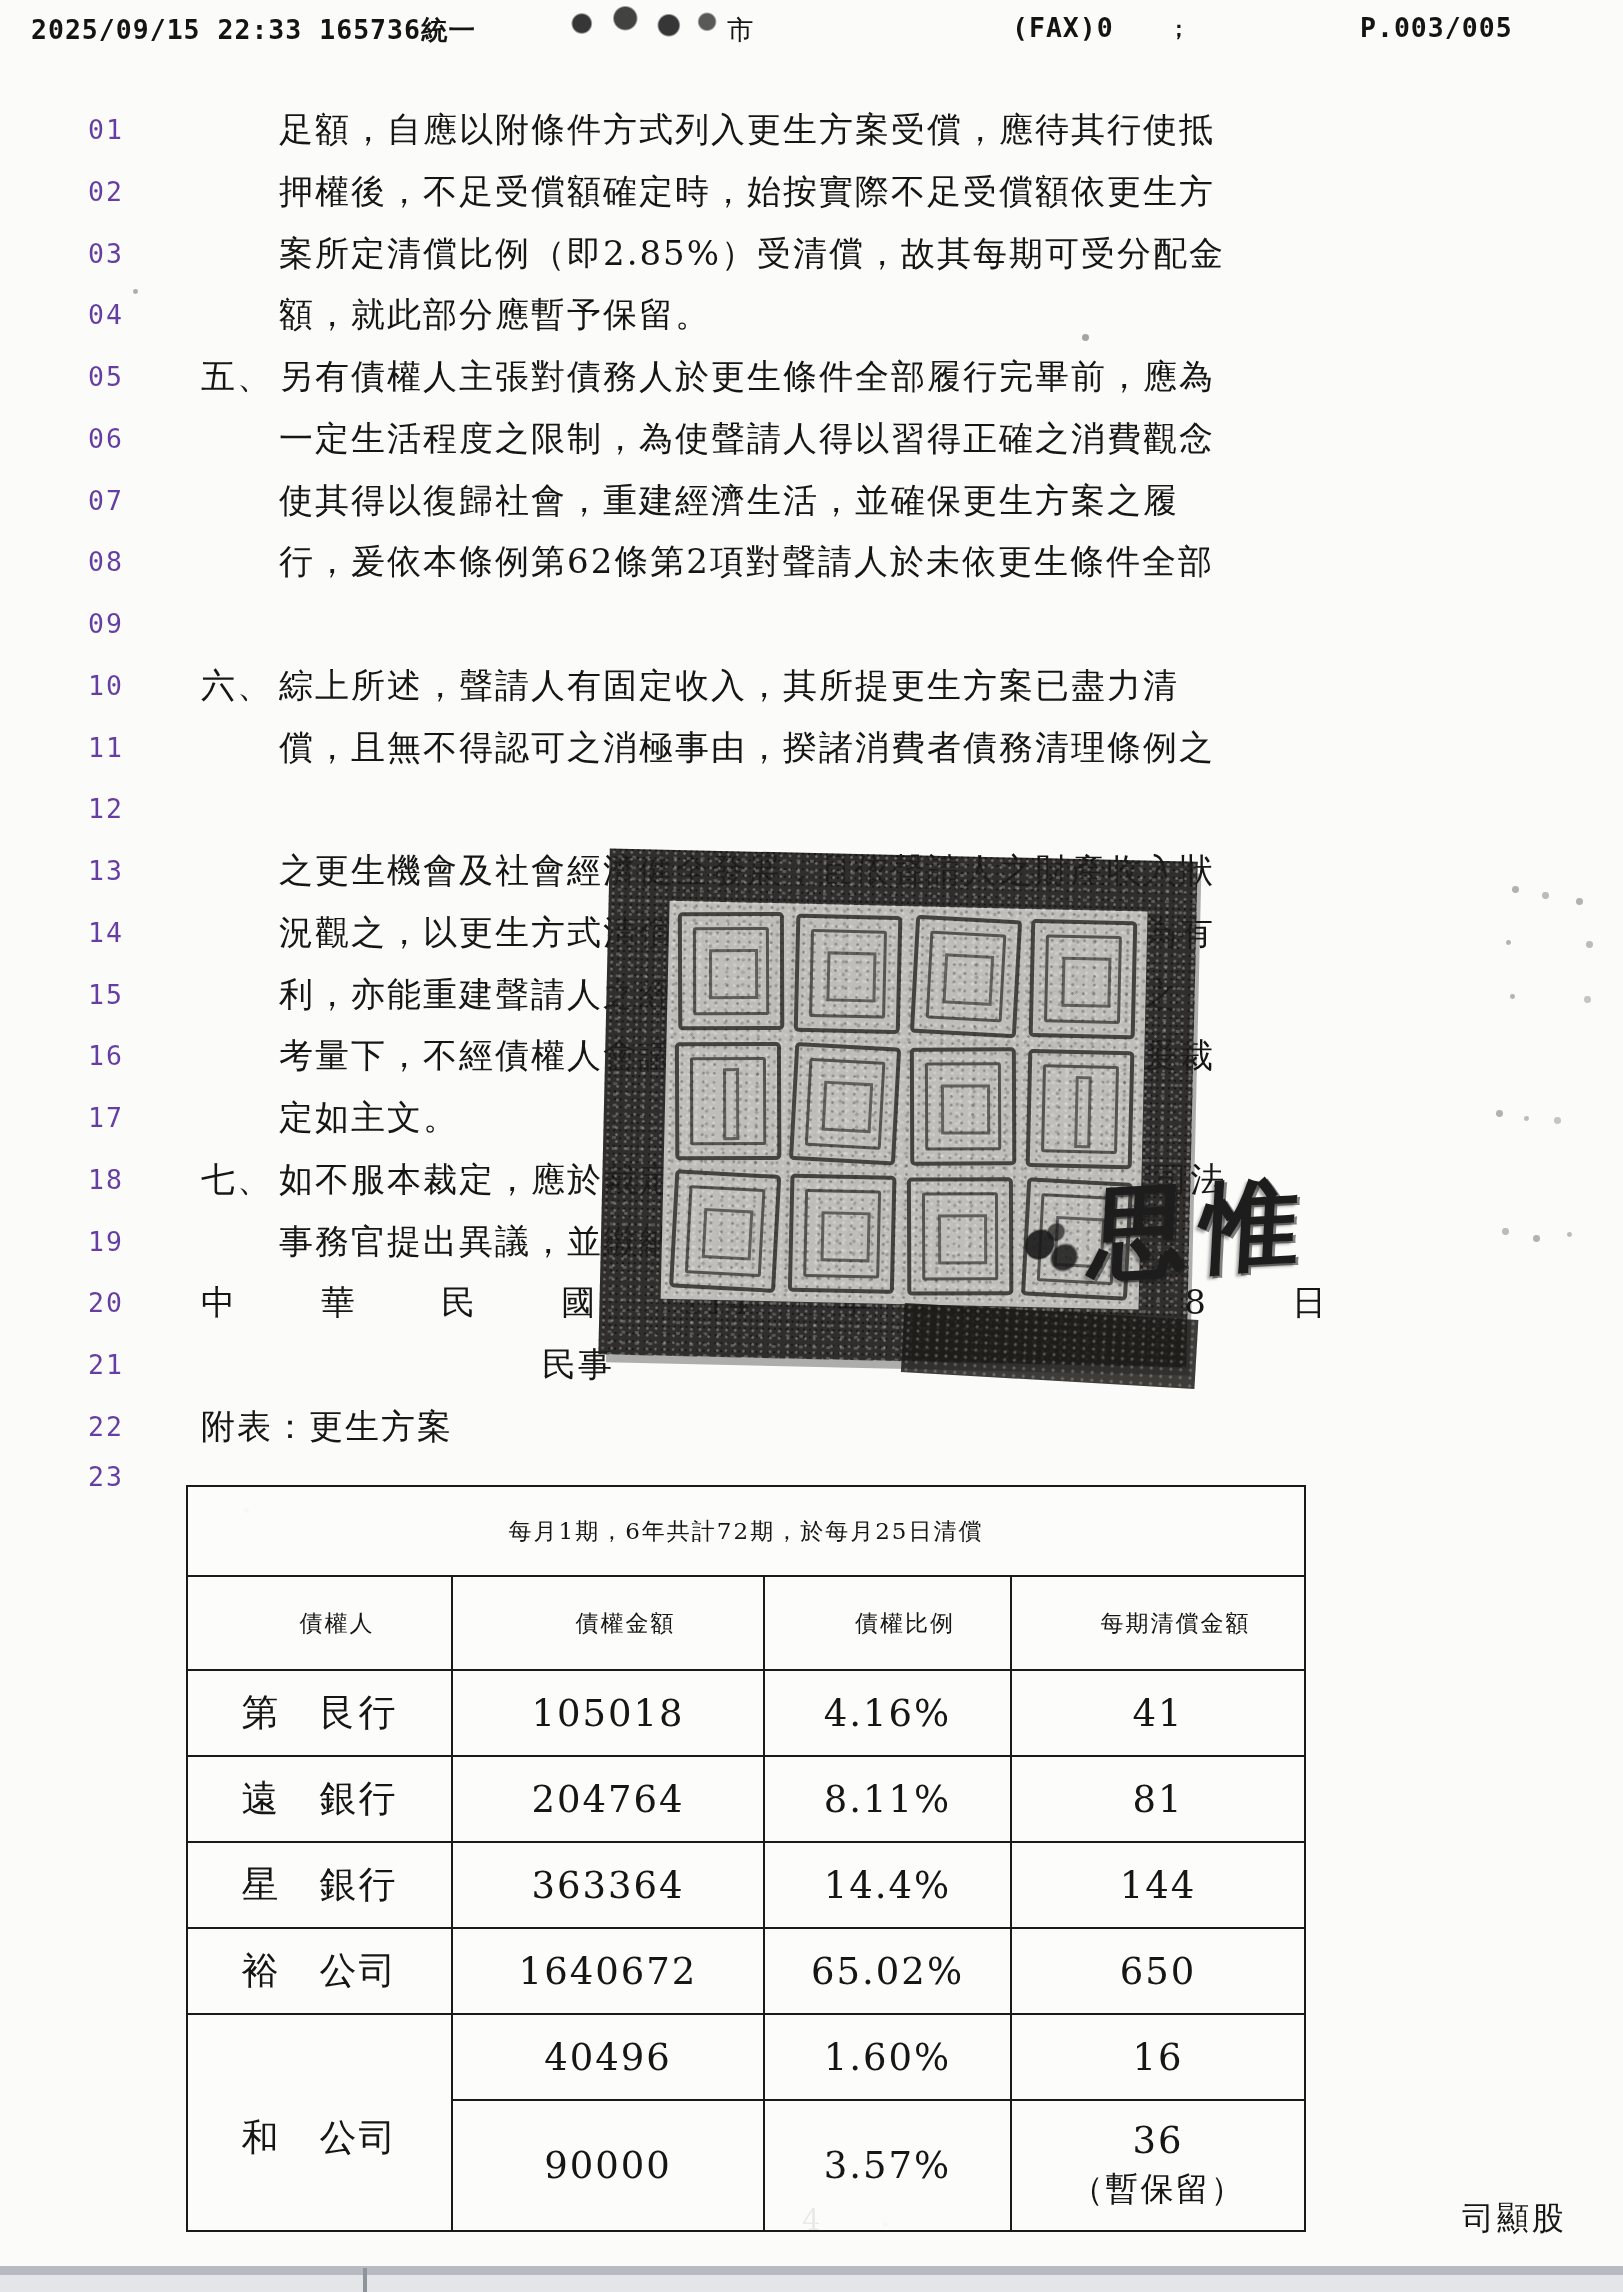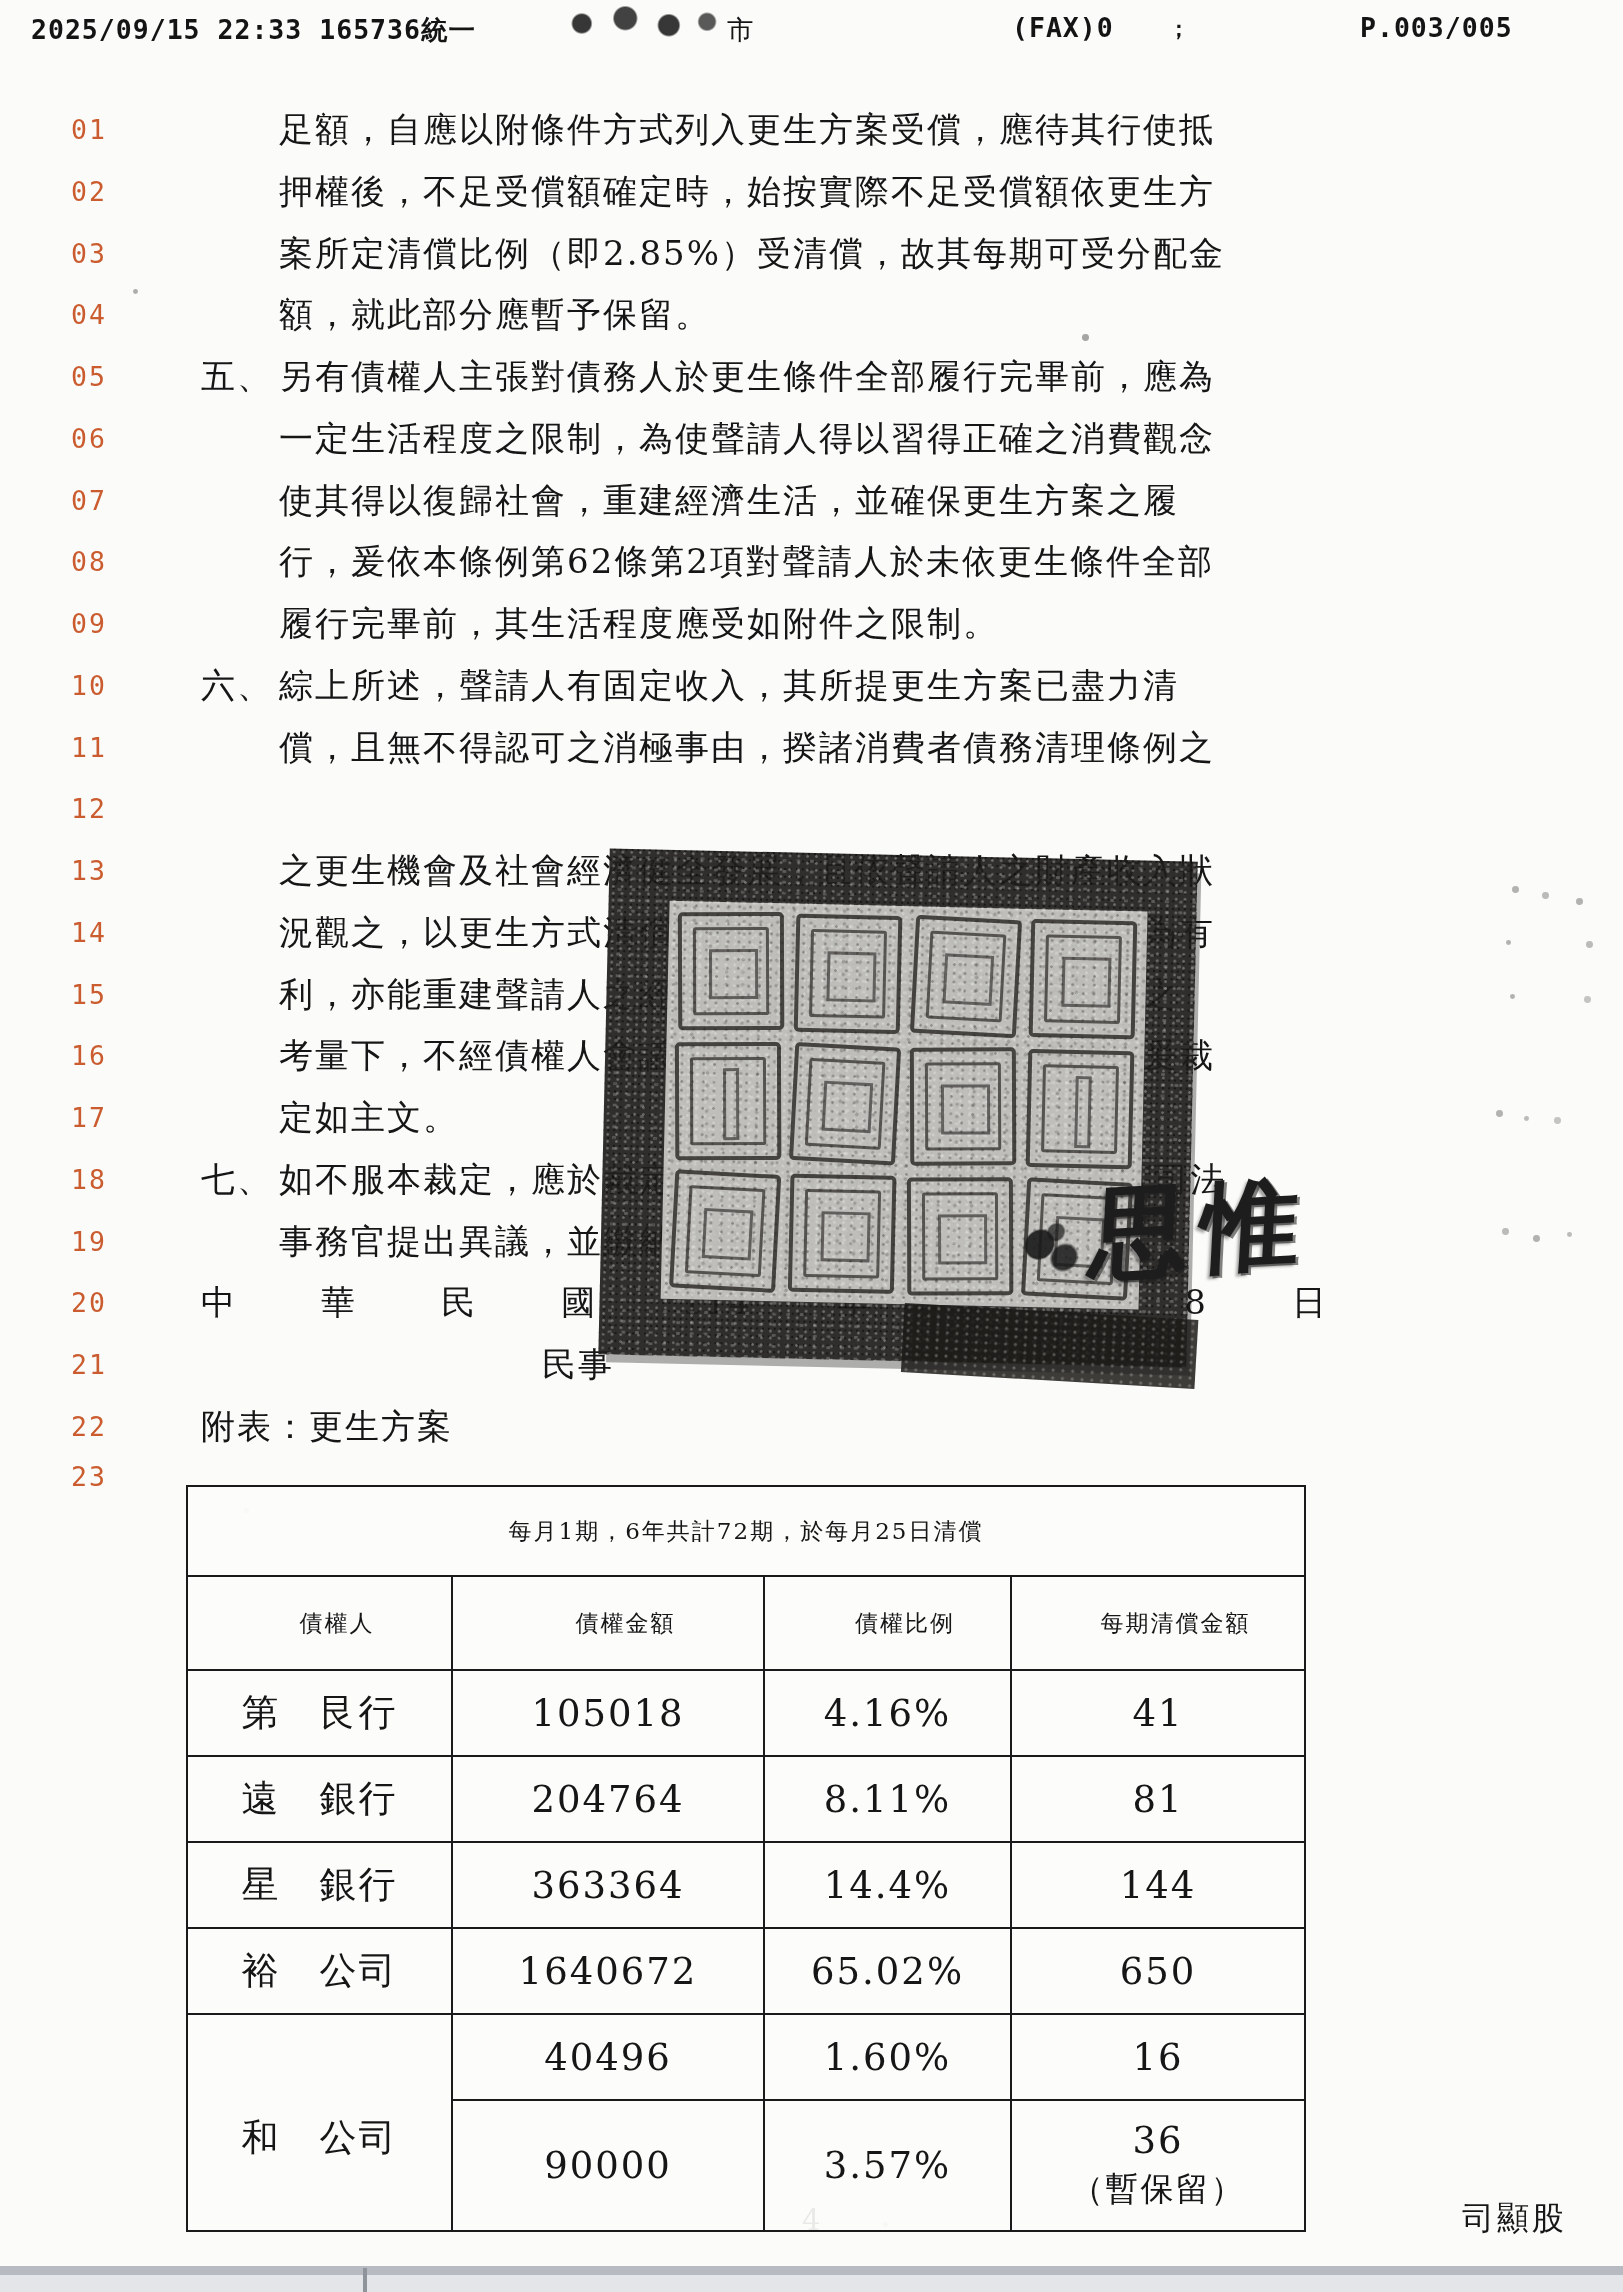--- a/index.html
+++ b/index.html
@@ -22,23 +22,23 @@
       radial-gradient(circle at 70% 55%, rgba(20,20,20,.85) 9.8px, transparent 11.8px),
       radial-gradient(circle at 92% 45%, rgba(20,20,20,.7) 7.8px, transparent 9.8px);
     }
   .fax-city{position:absolute;left:727px;top:5.9px;font-family:"DejaVu Serif",serif;font-weight:400;}
   .fax-num{position:absolute;left:1012px;top:5.9px;text-align:center;}
   .fax-semi{position:absolute;left:1168px;top:7.8px;font-size:21.6px;}
   .fax-page{position:absolute;left:1360px;top:5.9px;}
 
   
   .row{position:absolute;left:0;width:1431px;height:62px;line-height:62px;font-size:34px;letter-spacing:2px;}
-  .num{position:absolute;left:71px;top:3.9px;line-height:55px;
+  .num{position:absolute;left:88px;top:3.9px;line-height:55px;
     font-family:"DejaVu Sans Mono","Liberation Mono",monospace;
-    font-size:26.5px;letter-spacing:2px;color:#c2410c;opacity:.85;}
+    font-size:26.5px;letter-spacing:2px;color:#4c1d95;opacity:.85;}
   .marker{position:absolute;left:201px;}
   .txt{position:absolute;left:279px;white-space:nowrap;}
   .t-label .txt{left:201px;}
   .t-partial .txt{left:542px;}
   .daterow{position:absolute;left:201px;width:1127px;top:0;height:62px;
     display:flex;justify-content:space-between;}
   .daterow span{white-space:nowrap;}
 
   
   .stamp{position:absolute;left:604px;top:855px;width:588px;height:506px;
@@ -167,21 +167,20 @@
   <div class="row" style="top:469px">
     <span class="num">07</span>
     <span class="txt">使其得以復歸社會，重建經濟生活，並確保更生方案之履</span>
   </div>
   <div class="row" style="top:530px">
     <span class="num">08</span>
     <span class="txt">行，爰依本條例第62條第2項對聲請人於未依更生條件全部</span>
   </div>
   <div class="row" style="top:592px">
     <span class="num">09</span>
-    <span class="txt">履行完畢前，其生活程度應受如附件之限制。</span>
   </div>
   <div class="row" style="top:654px">
     <span class="num">10</span>
     <span class="marker">六、</span>
     <span class="txt">綜上所述，聲請人有固定收入，其所提更生方案已盡力清</span>
   </div>
   <div class="row" style="top:716px">
     <span class="num">11</span>
     <span class="txt">償，且無不得認可之消極事由，揆諸消費者債務清理條例之</span>
   </div>

